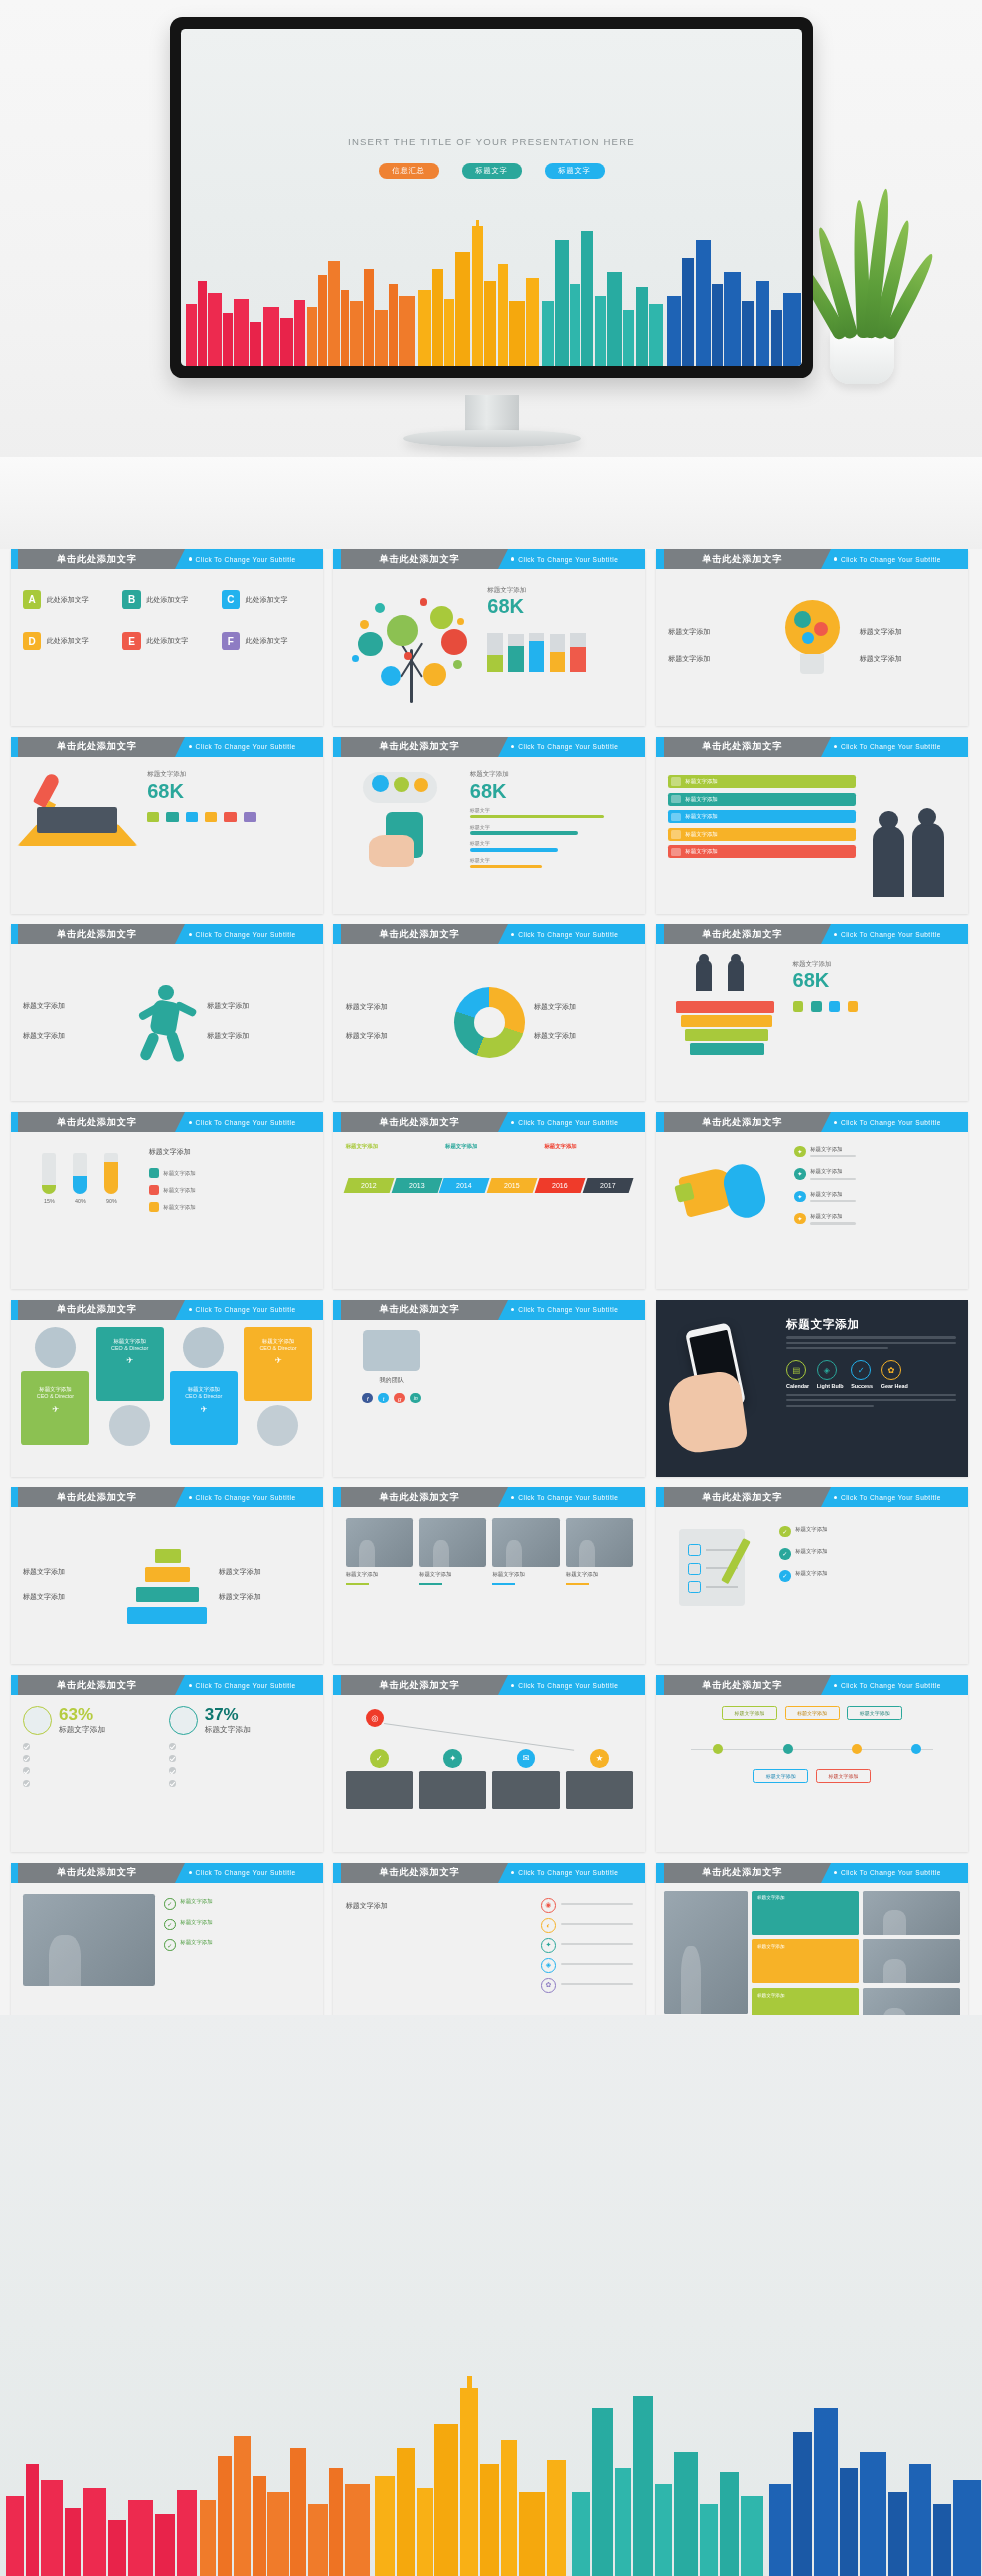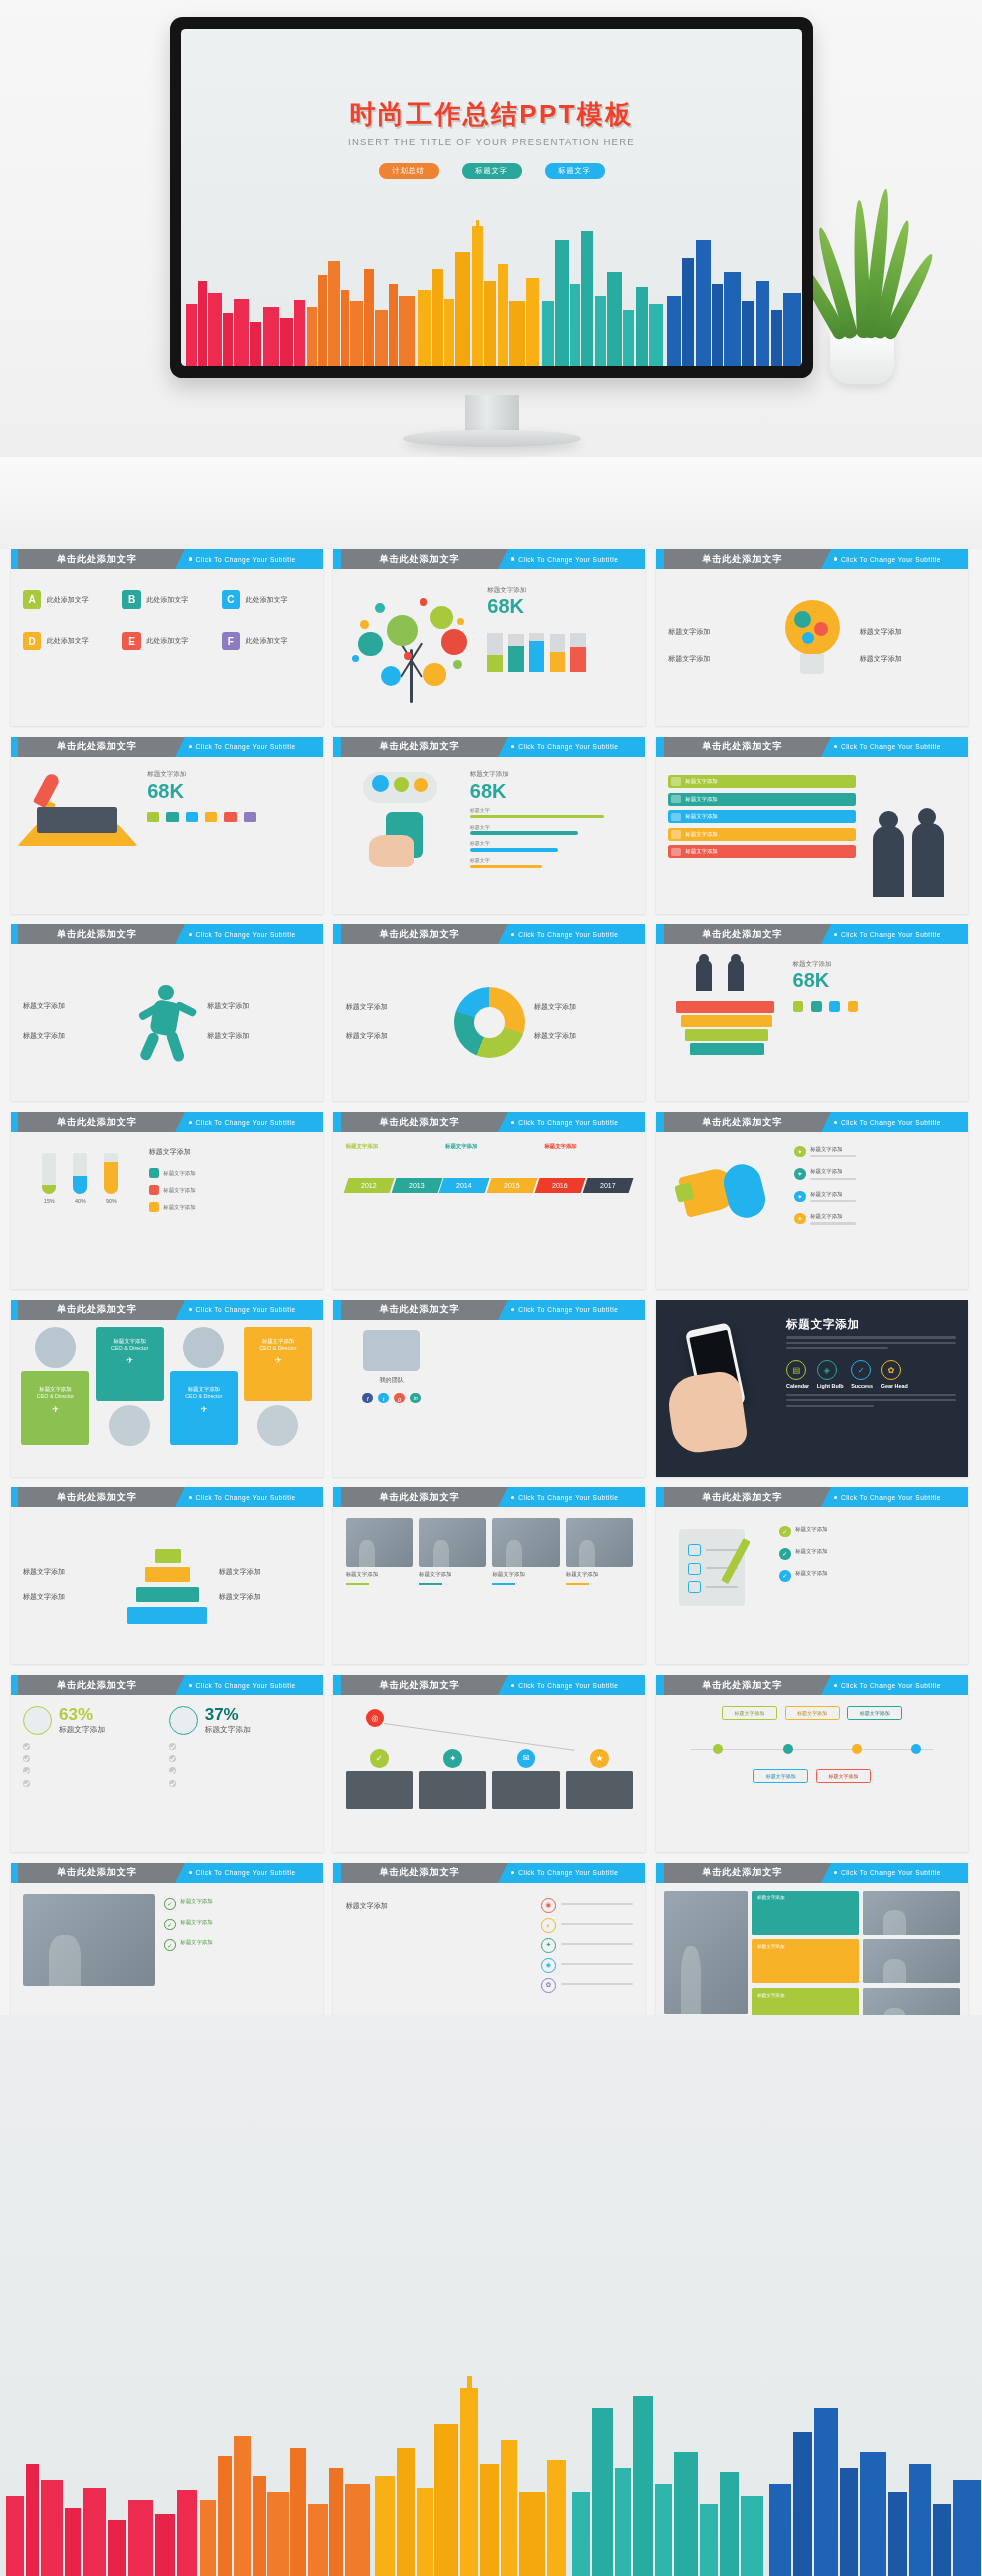--- a/index.html
+++ b/index.html
@@ -140,24 +140,23 @@
     <div class="blade" style="left:63px;height:121px;transform:rotate(14deg);"></div>
     <div class="blade" style="left:28px;height:91px;transform:rotate(-30deg);"></div>
     <div class="blade" style="left:72px;height:95px;transform:rotate(28deg);"></div>
     <div class="blade" style="left:55px;height:150px;transform:rotate(6deg);"></div>
   </div>
 
 
   <div class="monitor">
     <div class="mon-bezel"></div>
     <div class="mon-screen">
-      <div class="slide-title">时尚工作总结PPT模板</div>
       <div class="slide-sub">INSERT THE TITLE OF YOUR PRESENTATION HERE</div>
       <div class="badges">
-        <div class="badge" style="background:#ef8233">计划总结</div>
+        <div class="badge" style="background:#ef8233">信息汇总</div>
         <div class="badge" style="background:#2aa79b">标题文字</div>
         <div class="badge" style="background:#22b2ee">标题文字</div>
       </div>
 
       <div class="skyline">
 
         <div class="sky-seg" style="left:0;width:20%">
           <i class="bld" style="left:4%;width:9%;height:42%;background:#ed2a4f"></i>
           <i class="bld" style="left:14%;width:7%;height:58%;background:#e8234a"></i>
           <i class="bld" style="left:22%;width:11%;height:50%;background:#ed2a4f"></i>

